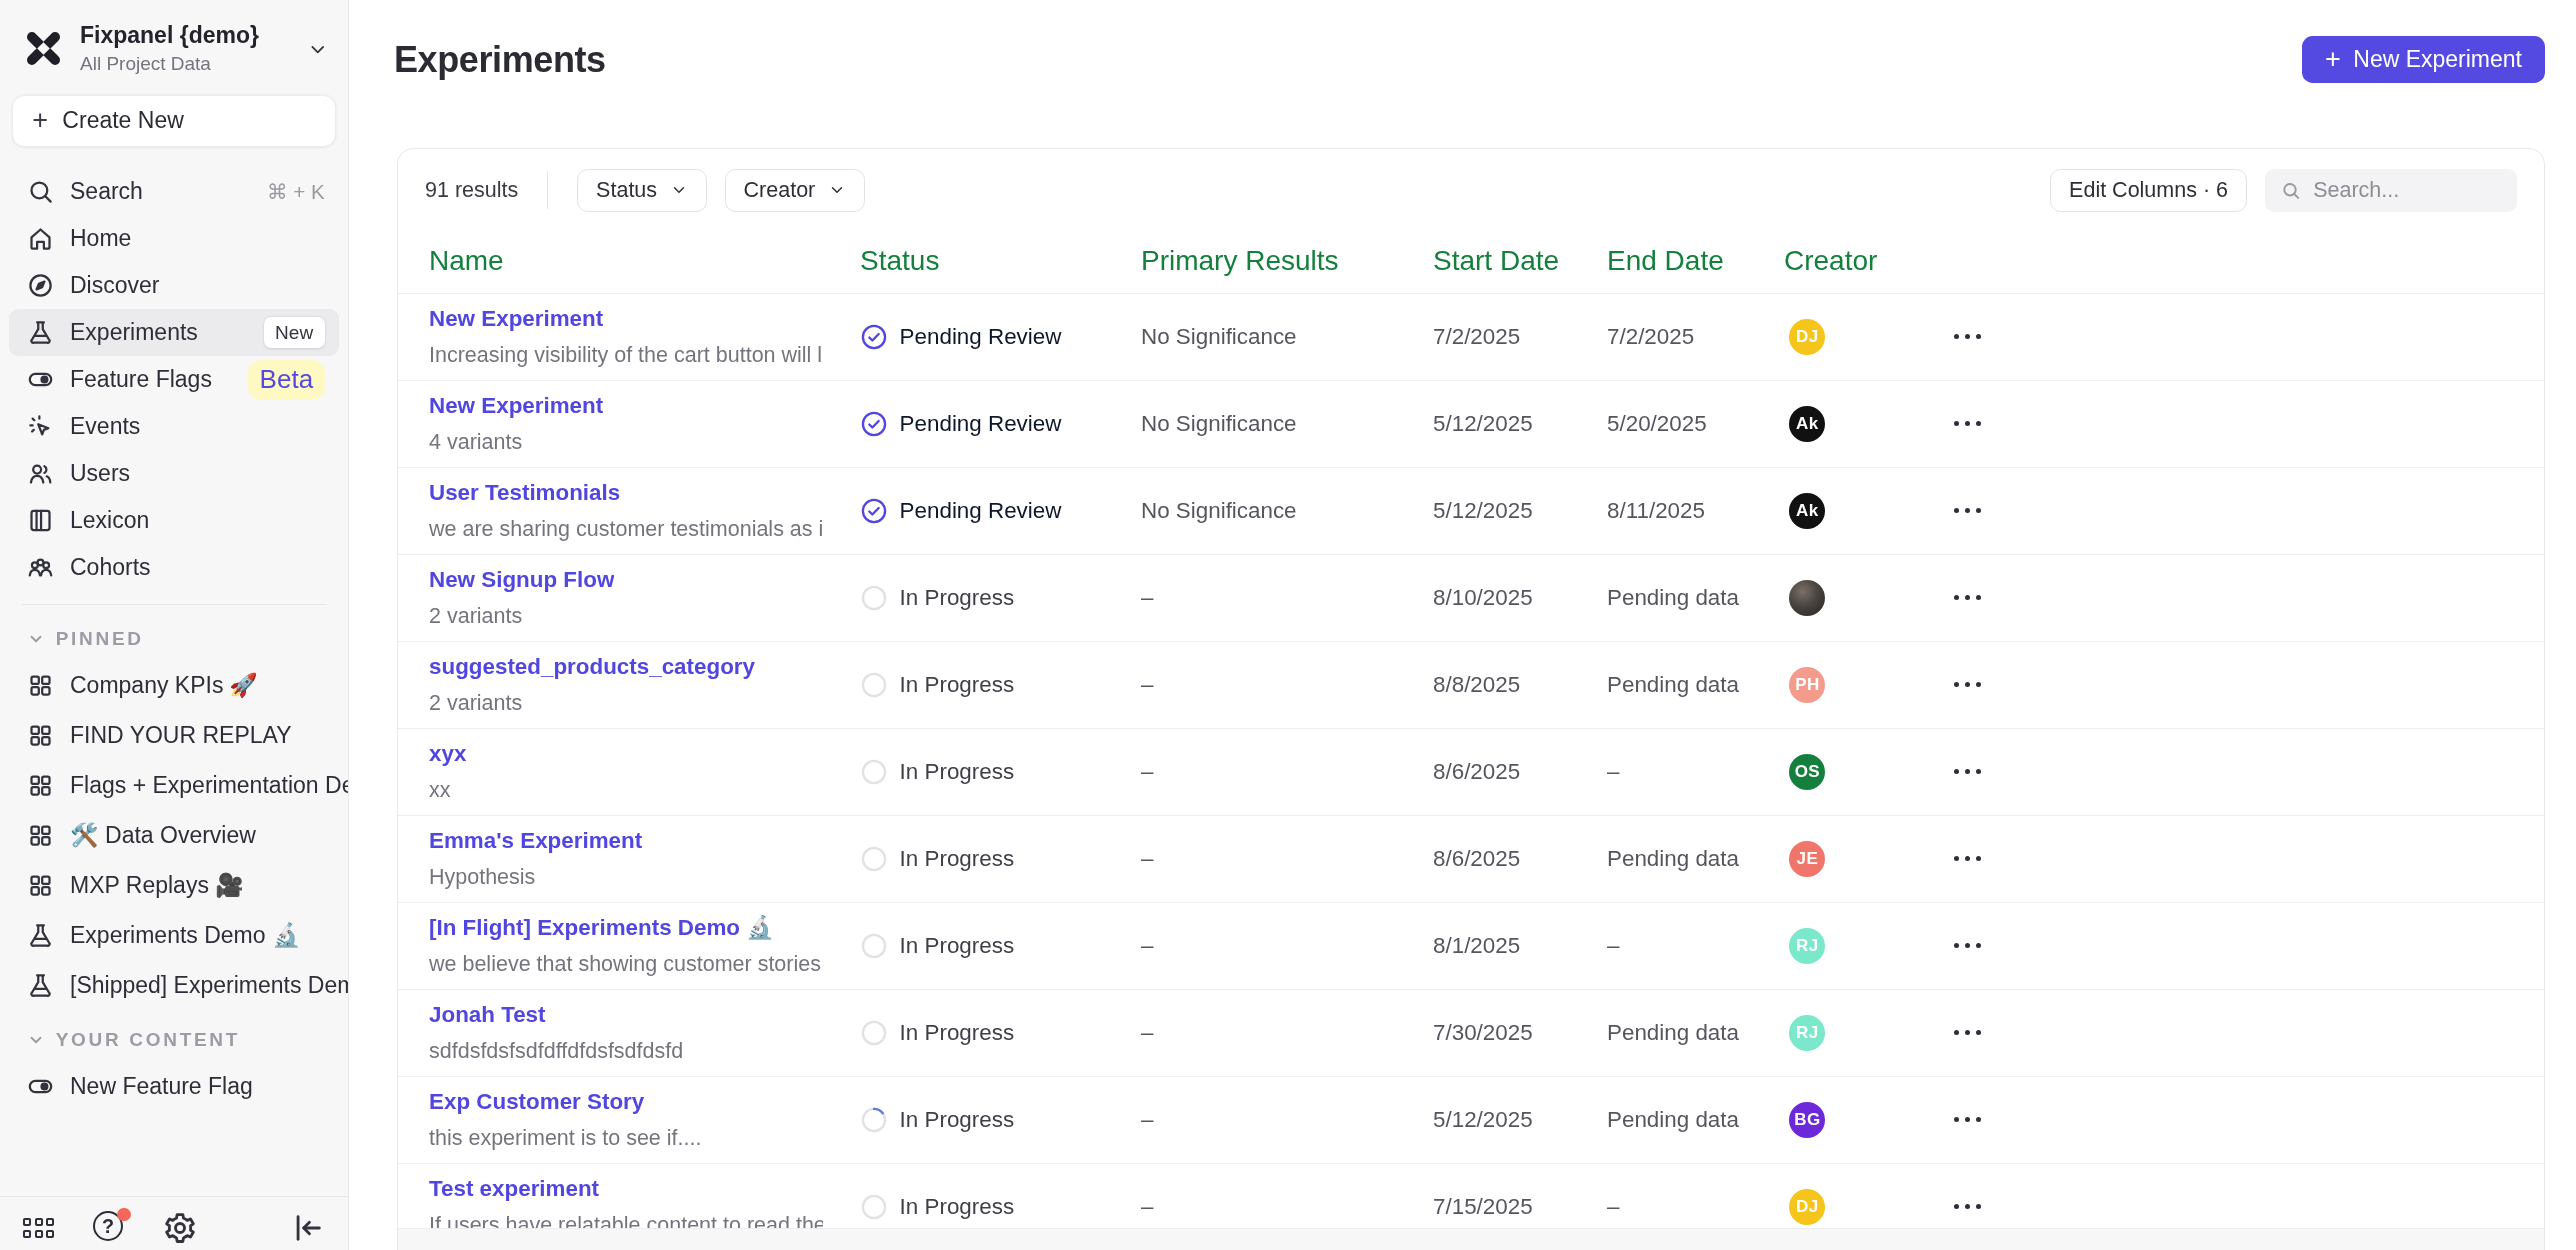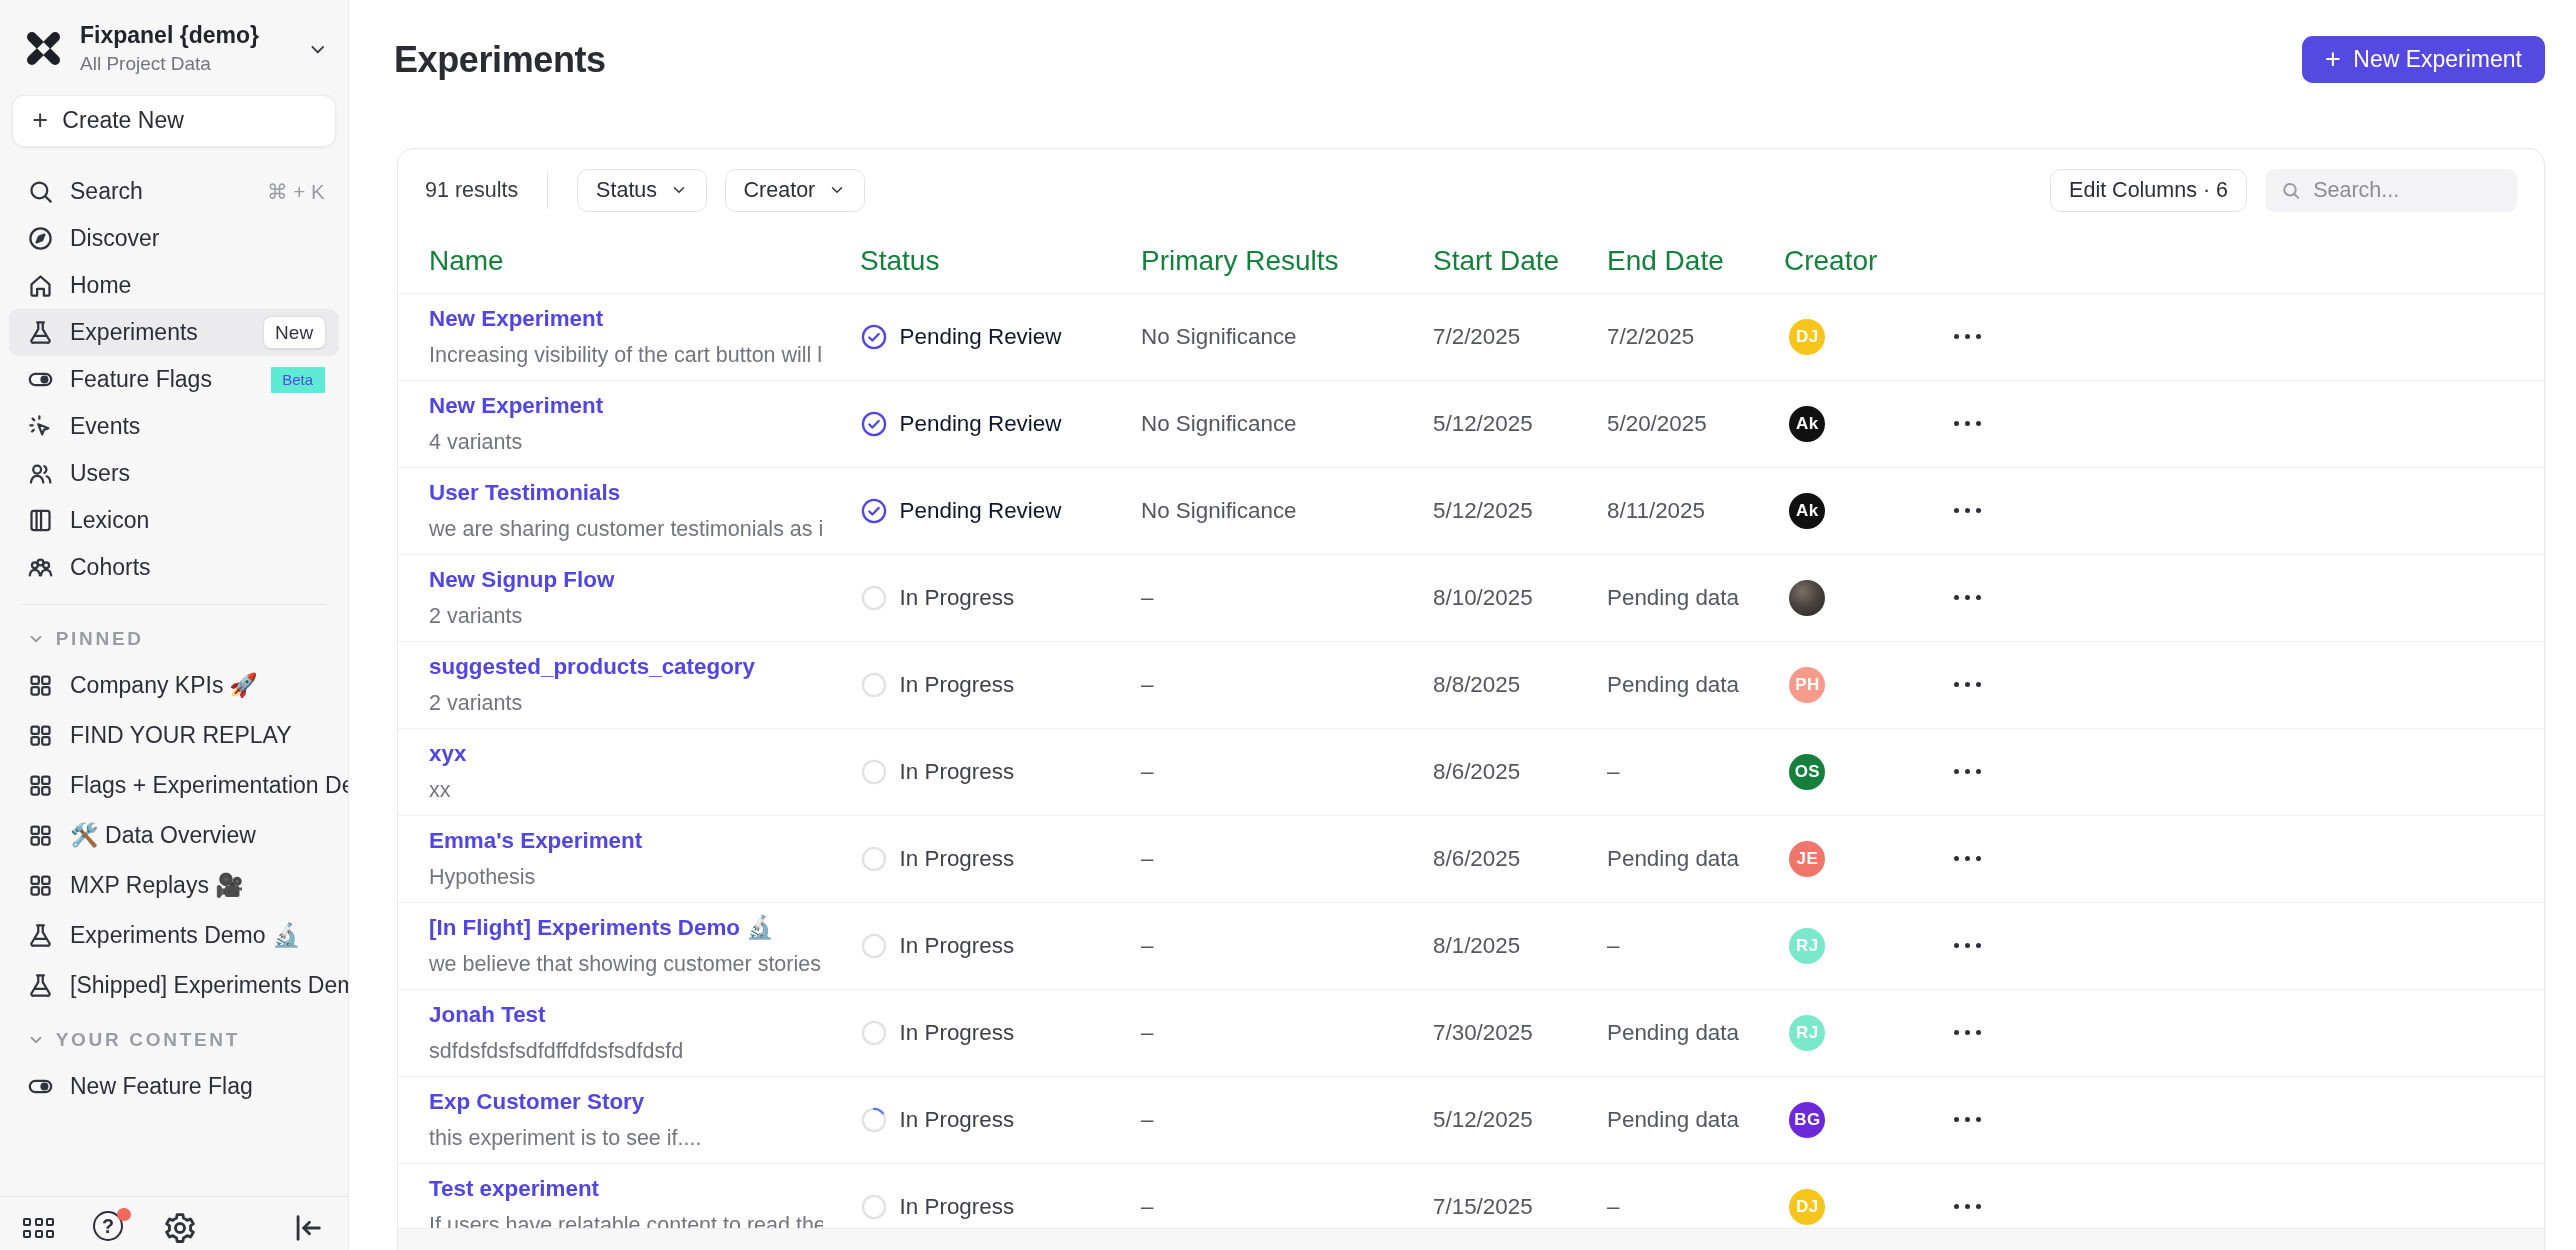--- a/index.html
+++ b/index.html
@@ -23,22 +23,22 @@
   .plus { font-size:27px; font-weight:normal; color:#3a3a44; line-height:1; }
 
   .nav { padding:9px 9px 0; }
   .nav-item { height:47px; display:flex; align-items:center; gap:16px;
     padding:0 14.3px 0 18px; border-radius:9px; font-size:23px; color:#2e2e38; cursor:pointer; }
   .nav-item.active { background:#EBEBEE; }
   .nicon { width:27px; height:27px; flex:0 0 auto; }
   .shortcut { margin-left:auto; font-size:20.6px; color:#9a9aa3; }
   .badge-new { margin-left:auto; background:#fff; border-radius:7.2px; padding:4.5px 11.6px;
     font-size:19px; color:#34343e; box-shadow:0 0.9px 2.7px rgba(20,20,40,.14); }
-  .badge-beta { margin-left:auto; background:#5eead4; border-radius:1px; padding:4.5px 11.6px;
-    font-size:15px; color:#5449E0; }
+  .badge-beta { margin-left:auto; background:#fef9c3; border-radius:13px; padding:4.5px 11.6px;
+    font-size:26px; color:#5449E0; }
 
   .sdivider { height:0.9px; background:#E7E7EA; margin:12.5px 21.5px 5.4px; }
   .section-h { display:flex; align-items:center; gap:10.7px; padding:18px 9px 10.7px 27px;
     font-size:19px; letter-spacing:2.7px; color:#9C9CA5; font-weight:bold; cursor:pointer; }
   .pin-item { height:50px; display:flex; align-items:center; gap:16px;
     padding:0 9px 0 27px; font-size:23px; color:#2e2e38; white-space:nowrap;
     overflow:hidden; cursor:pointer; }
   .pin-item .nicon { flex:0 0 auto; }
 
   .bottom-bar { position:absolute; bottom:-16px; left:0; right:0; height:70px;
@@ -137,30 +137,30 @@
     <div class="nav-item">
       <svg class="nicon stroke" viewBox="0 0 24 24">
           <circle cx="11" cy="11" r="7"></circle>
           <line x1="16.5" y1="16.5" x2="21" y2="21"></line>
         </svg>
       <span>Search</span>
       <span class="shortcut">⌘ + K</span>
     </div>
     <div class="nav-item">
       <svg class="nicon stroke" viewBox="0 0 24 24">
+          <path d="M4 11l8-7 8 7v9a1 1 0 0 1-1 1h-4v-6h-6v6H5a1 1 0 0 1-1-1z"></path>
+        </svg>
+      <span>Home</span>
+    </div>
+    <div class="nav-item">
+      <svg class="nicon stroke" viewBox="0 0 24 24">
           <circle cx="12" cy="12" r="9"></circle>
           <path d="M15.5 8.5l-2 5-5 2 2-5z" fill="#33333d"></path>
         </svg>
       <span>Discover</span>
-    </div>
-    <div class="nav-item">
-      <svg class="nicon stroke" viewBox="0 0 24 24">
-          <path d="M4 11l8-7 8 7v9a1 1 0 0 1-1 1h-4v-6h-6v6H5a1 1 0 0 1-1-1z"></path>
-        </svg>
-      <span>Home</span>
     </div>
     <div class="nav-item active">
       <svg class="nicon stroke" viewBox="0 0 24 24">
           <path d="M9 3h6M10 3v6l-5.5 9.2A1.6 1.6 0 0 0 6 21h12a1.6 1.6 0 0 0 1.5-2.8L14 9V3"></path>
           <path d="M7.5 15h9"></path>
         </svg>
       <span>Experiments</span>
       <span class="badge-new">New</span>
     </div>
     <div class="nav-item">

